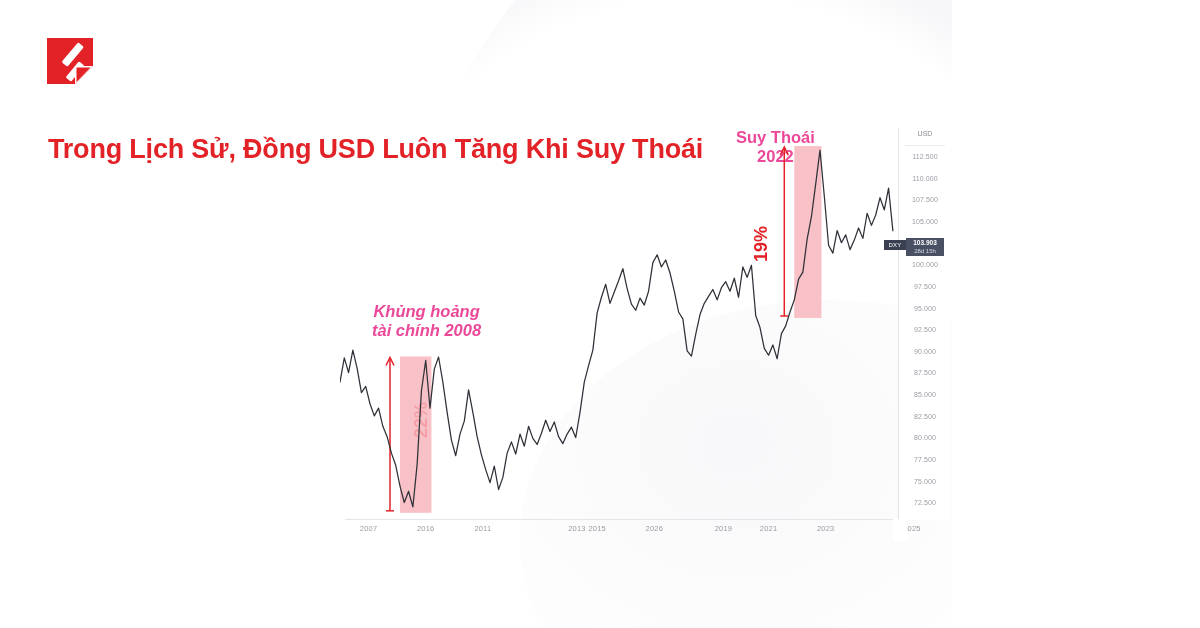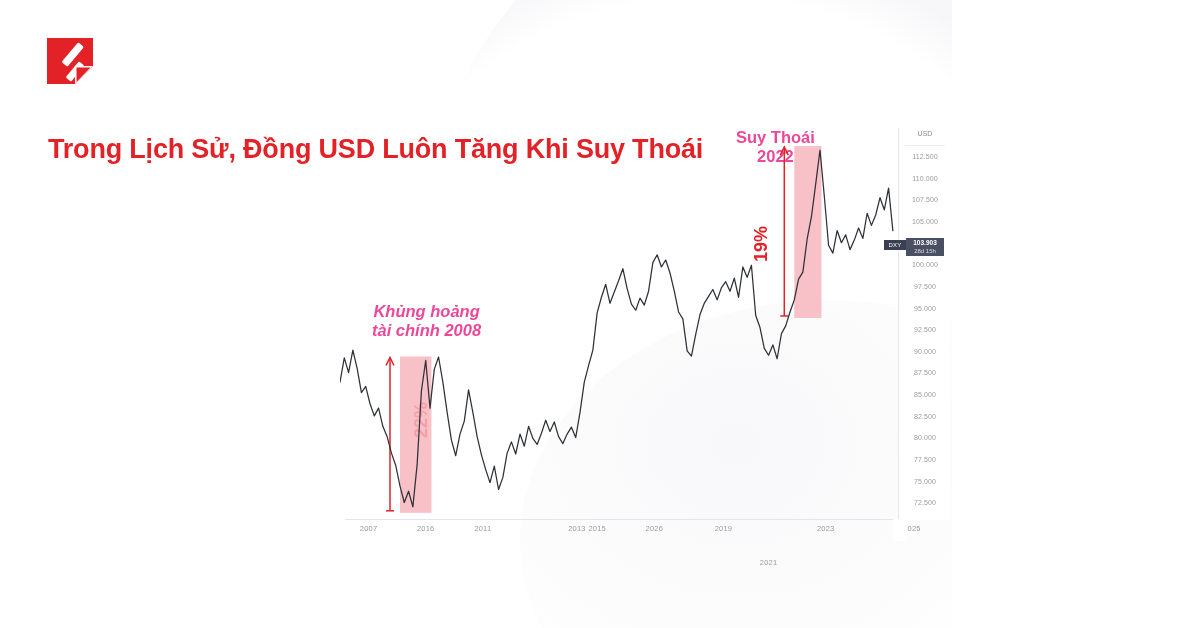--- a/index.html
+++ b/index.html
@@ -282,19 +282,19 @@
 
   <div class="x-axis"></div>
   <div id="xticks">
       <div class="x-lab" style="left: 368.571px;">2007</div>
       <div class="x-lab" style="left: 425.714px;">2016</div>
       <div class="x-lab" style="left: 482.857px;">2011</div>
       <div class="x-lab" style="left: 540px; margin-left: 37px;">2013</div>
       <div class="x-lab" style="left: 597.143px;">2015</div>
       <div class="x-lab" style="left: 654.286px;">2026</div>
       <div class="x-lab" style="left: 711.429px; margin-left: 12px;">2019</div>
-      <div class="x-lab" style="left: 768.571px; margin-top: 34px;">2021</div>
+      <div class="x-lab" style="left: 768.571px;">2021</div>
       <div class="x-lab" style="left: 825.714px;">2023</div>
       <div class="x-lab" style="left: 912px;">2025</div>
     </div>
   <div class="x-clip"></div>
 
 </div>
 
 </body></html>

